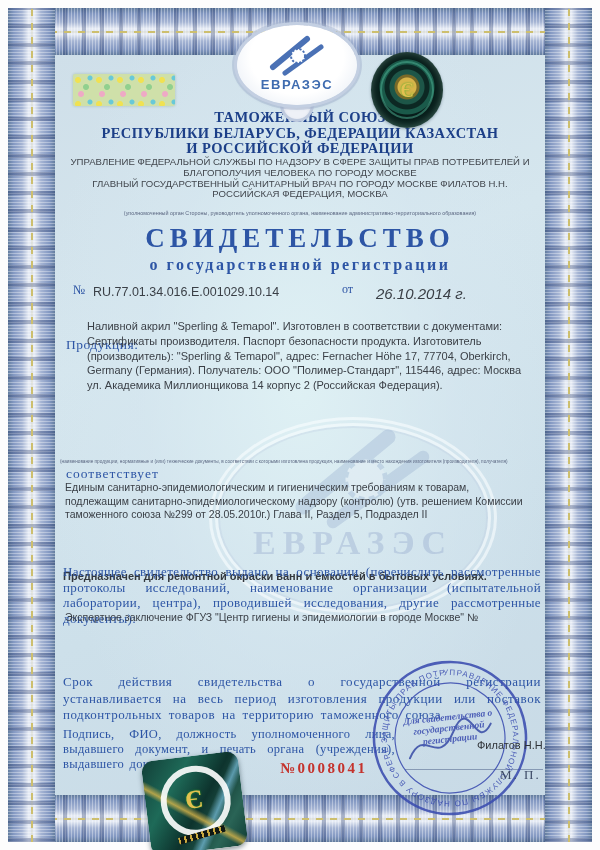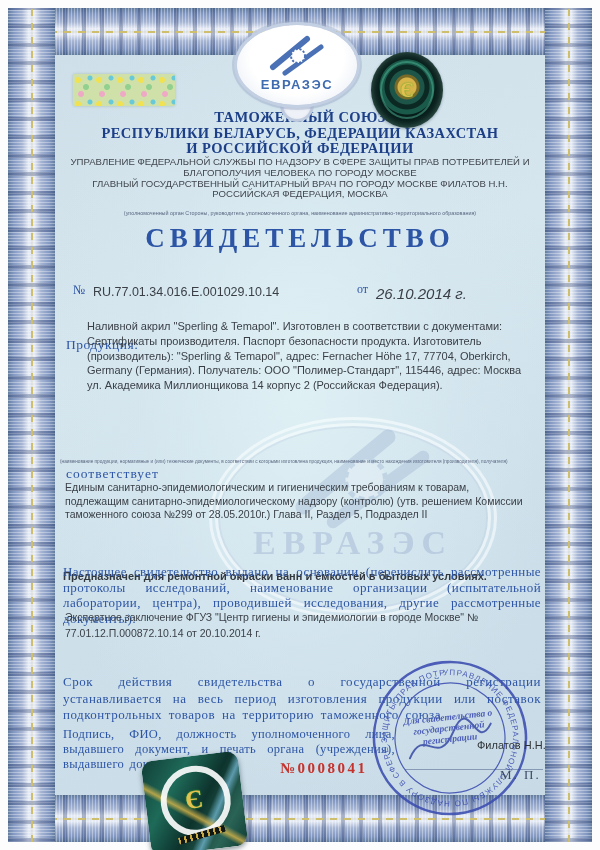--- a/index.html
+++ b/index.html
@@ -100,21 +100,21 @@
 
   .union-block { left:58px; top:110px; width:484px; font-size:14.5px; line-height:15.5px;
     font-weight:bold; letter-spacing:.4px; }
   .authority-block { left:68px; top:157px; width:464px; font-size:9.6px; line-height:10.8px; color:#41464d; }
   .caption1 { left:90px; top:210px; width:420px; font-size:5.4px; color:#5a6680; }
   .title-main { left:58px; top:223px; width:484px; font-size:27px; font-weight:bold; letter-spacing:5px; }
   .title-sub { left:58px; top:256px; width:484px; font-size:16px; font-weight:bold; letter-spacing:2.5px; }
 
   .no-label { left:73px; top:282px; font-size:13px; }
   .no-value { left:93px; top:285px; font-size:12.5px; }
-  .from-label { left:357px; top:282px; font-size:12px; }
+  .from-label { left:342px; top:282px; font-size:12px; }
   .date-value { left:376px; top:285px; font-size:15px;font-style:italic; }
 
   .product-label { left:66px; top:303px; font-size:13.5px; letter-spacing:.5px;margin-top:34px; }
   .product-text { left:87px; top:319px; width:447px; font-size:11px; line-height:14.8px; }
   .caption2 { left:60px; top:459px; width:480px; font-size:4.7px; color:#5a6680; }
 
   .lead-sootv { left:66px; top:466px; font-size:13.5px; letter-spacing:1px; }
   .req-text { left:65px; top:481px; width:458px; font-size:10.5px; line-height:13.6px; }
   .registered-text { left:63px; top:513px; width:477px; font-size:13.5px; line-height:15.5px;
     letter-spacing:1.2px; word-spacing:5px; }
@@ -189,37 +189,37 @@
       <div>И РОССИЙСКОЙ ФЕДЕРАЦИИ</div>
     </div>
     <div class="abs center authority-block">
       <div>УПРАВЛЕНИЕ ФЕДЕРАЛЬНОЙ СЛУЖБЫ ПО НАДЗОРУ В СФЕРЕ ЗАЩИТЫ ПРАВ ПОТРЕБИТЕЛЕЙ И БЛАГОПОЛУЧИЯ ЧЕЛОВЕКА ПО ГОРОДУ МОСКВЕ</div>
       <div>ГЛАВНЫЙ ГОСУДАРСТВЕННЫЙ САНИТАРНЫЙ ВРАЧ ПО ГОРОДУ МОСКВЕ ФИЛАТОВ Н.Н.</div>
       <div>РОССИЙСКАЯ ФЕДЕРАЦИЯ, МОСКВА</div>
     </div>
     <div class="abs center caption1">(уполномоченный орган Стороны, руководитель уполномоченного органа, наименование административно-территориального образования)</div>
 
     <div class="abs serif blue center title-main">СВИДЕТЕЛЬСТВО</div>
+    <div class="abs serif blue center title-sub">о государственной регистрации</div>
 
     <div class="abs serif blue no-label">№</div>
     <div class="abs dark no-value">RU.77.01.34.016.Е.001029.10.14</div>
     <div class="abs serif blue from-label">от</div>
     <div class="abs dark date-value">26.10.2014 г.</div>
 
     <div class="abs serif blue product-label">Продукция:</div>
     <div class="abs dark product-text">Наливной акрил "Sperling &amp; Temapol". Изготовлен в соответствии с документами: Сертификаты производителя. Паспорт безопасности продукта. Изготовитель (производитель): "Sperling &amp; Temapol", адрес: Fernacher Höhe 17, 77704, Oberkirch, Germany (Германия). Получатель: ООО "Полимер-Стандарт", 115446, адрес: Москва ул. Академика Миллионщикова 14 корпус 2 (Российская Федерация).</div>
     <div class="abs justify caption2">(наименование продукции, нормативные и (или) технические документы, в соответствии с которыми изготовлена продукция, наименование и место нахождения изготовителя (производителя), получателя)</div>
 
     <div class="abs serif blue lead-sootv">соответствует</div>
     <div class="abs dark req-text">Единым санитарно-эпидемиологическим и гигиеническим требованиям к товарам, подлежащим санитарно-эпидемиологическому надзору (контролю) (утв. решением Комиссии таможенного союза №299 от 28.05.2010г.) Глава II, Раздел 5, Подраздел II</div>
     <div class="abs purpose-text">Предназначен для ремонтной окраски ванн и ёмкостей в бытовых условиях.</div>
 
     <div class="abs serif blue justify basis-lead">Настоящее свидетельство выдано на основании (перечислить рассмотренные протоколы исследований, наименование организации (испытательной лаборатории, центра), проводившей исследования, другие рассмотренные документы):</div>
     <div class="abs dark expert1">Экспертное заключение ФГУЗ "Центр гигиены и эпидемиологии в городе Москве" №</div>
-    <div class="abs dark expert2">77.01.12.П.000872.10.14 от 20.10.2014 г.</div>
 
     <div class="abs serif blue justify validity-text">Срок действия свидетельства о государственной регистрации устанавливается на весь период изготовления продукции или поставок подконтрольных товаров на территорию таможенного союза</div>
 
     <div class="abs serif blue justify sig-note">Подпись, ФИО, должность уполномоченного лица, выдавшего документ, и печать органа (учреждения), выдавшего документ</div>
 
     <div class="sig-line"></div>
 
     <div class="stamp">
       <svg width="164" height="164" viewBox="0 0 164 164">
         <defs>

